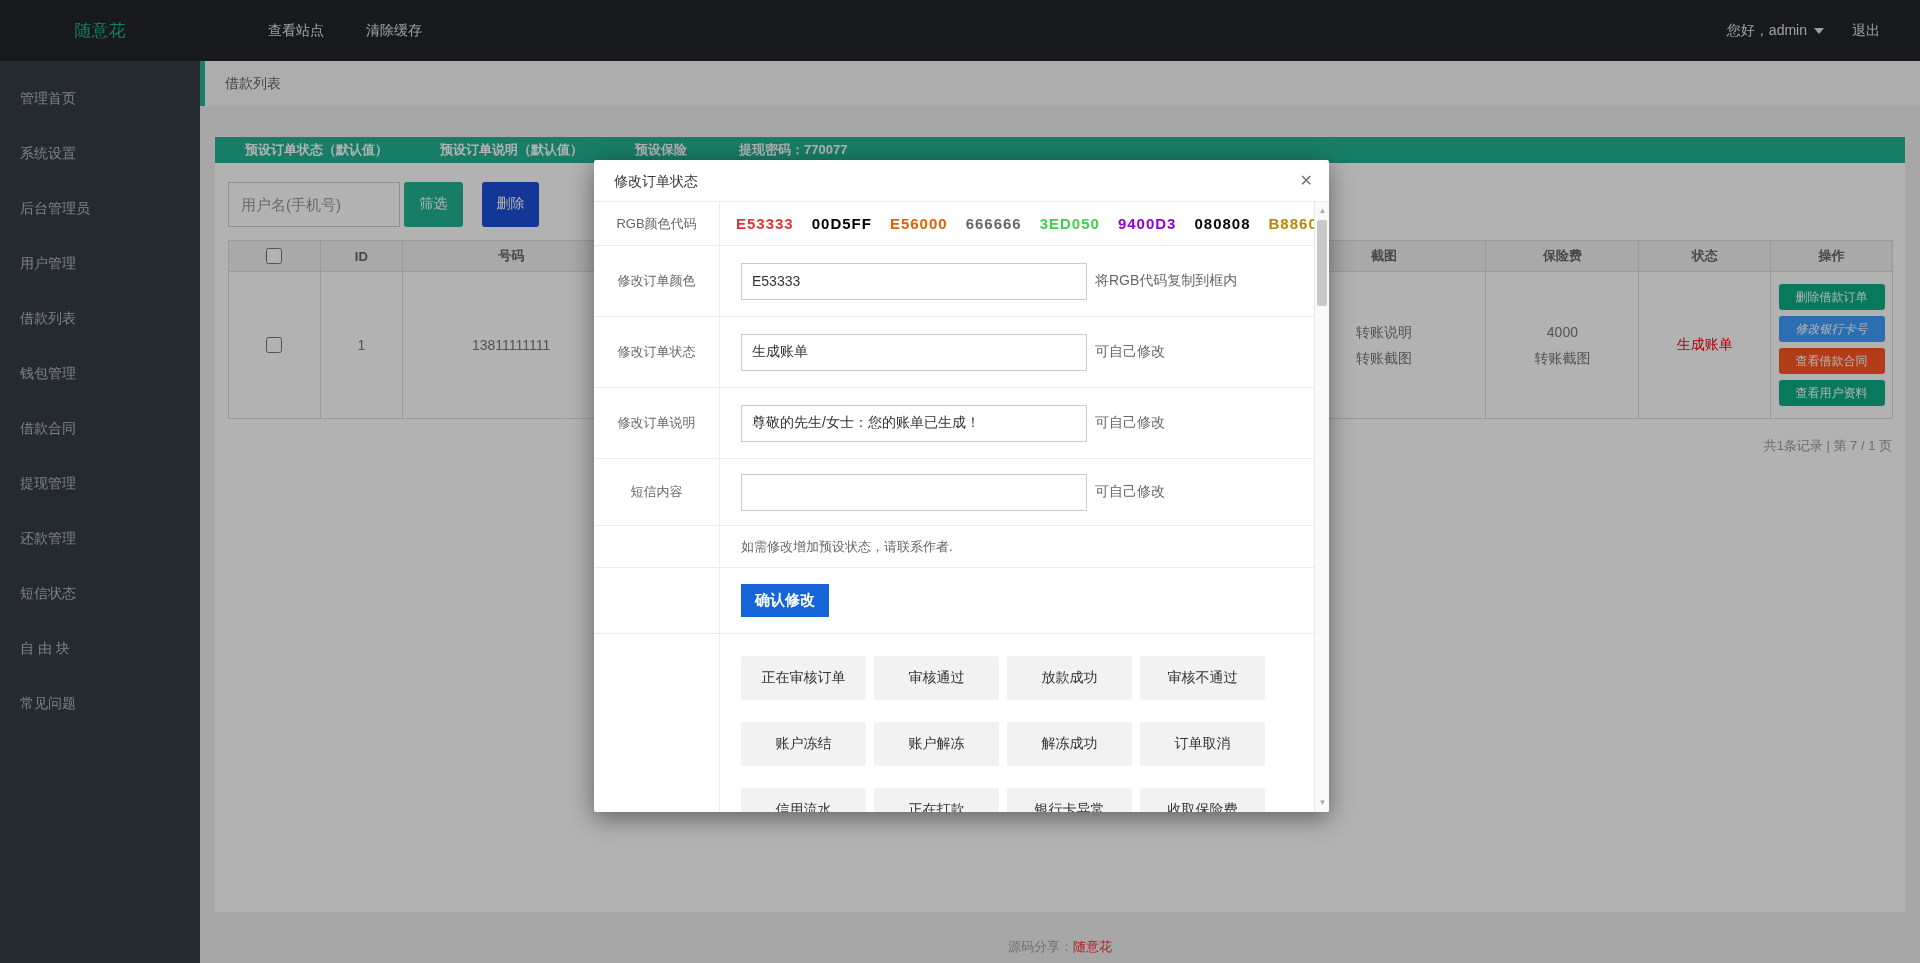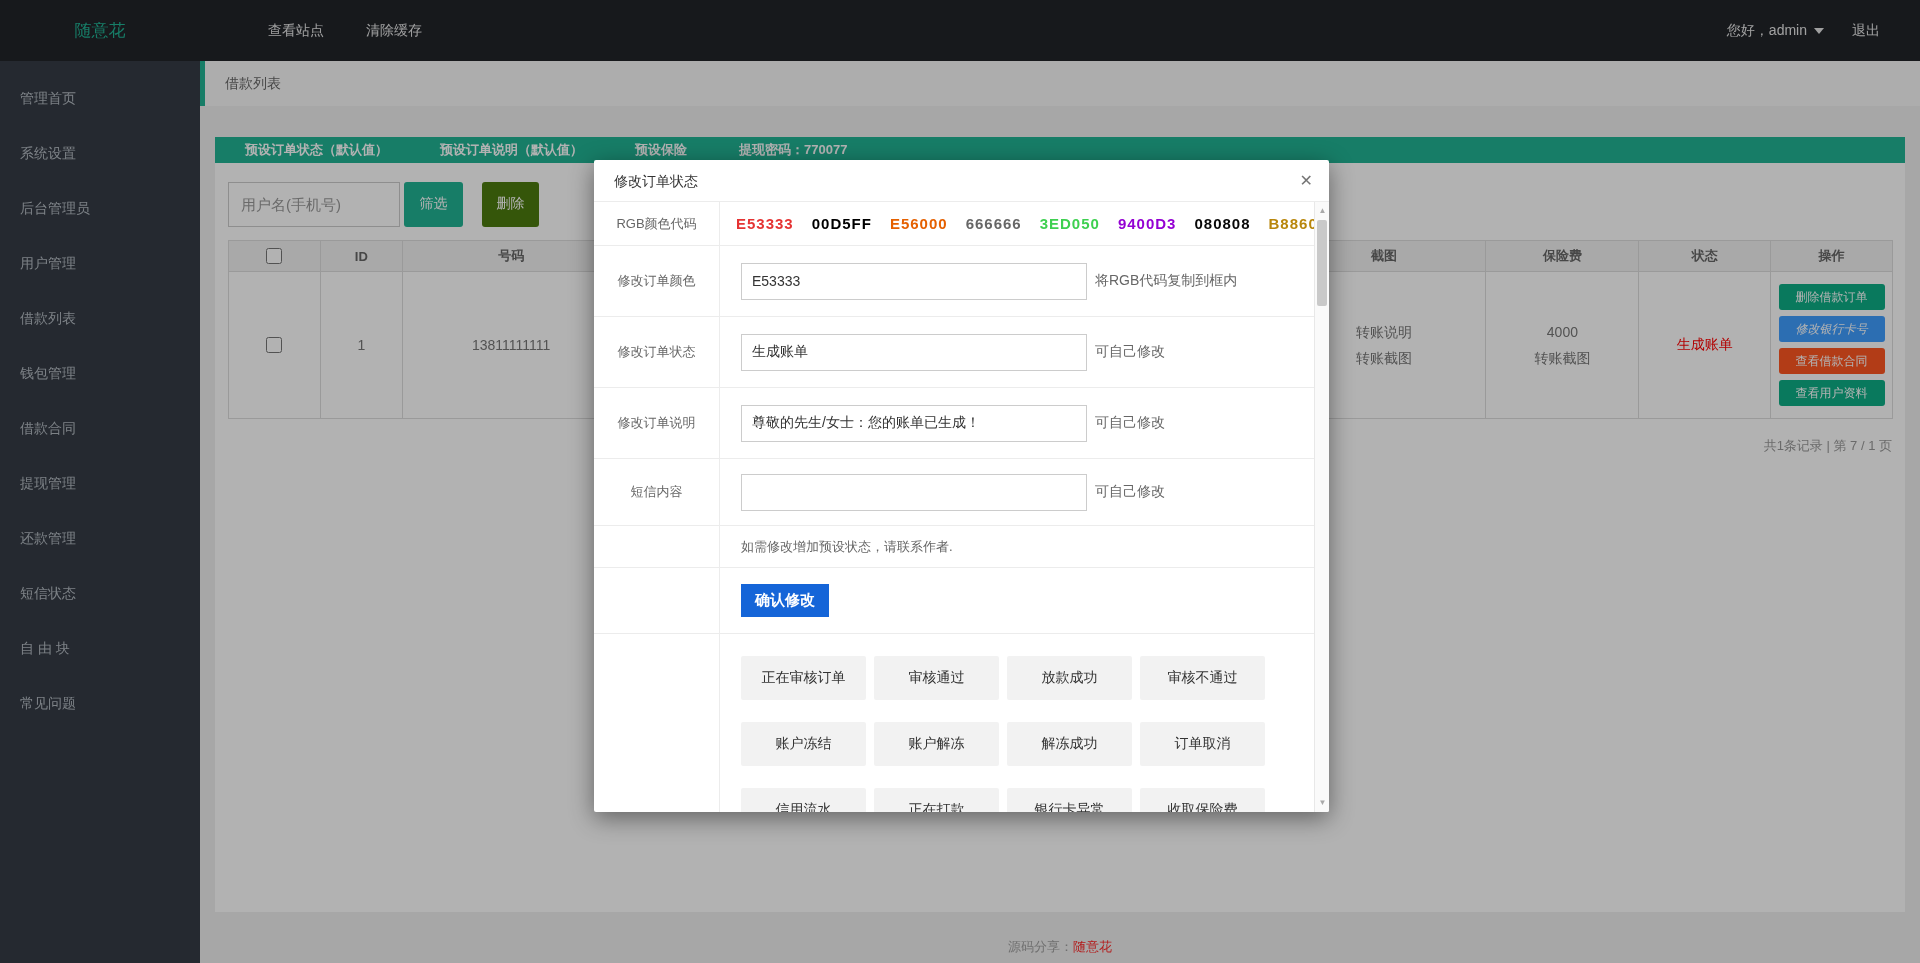--- a/index.html
+++ b/index.html
@@ -31,21 +31,21 @@
 
   .preset-bar { position:absolute; left:0; top:0; width:1690px; height:26px; background:#21b394;
                 display:flex; align-items:center; gap:52px; padding-left:30px; }
   .preset-bar-item { color:#fff; font-size:13px; font-weight:bold; cursor:pointer; white-space:nowrap; }
 
   .filter-row { position:absolute; left:13px; top:44px; height:46px; display:flex; align-items:center; }
   .search-input { width:172px; height:45px; border:1px solid #ccc; background:#fff; padding-left:12px; font-size:15px; color:#333;
                   font-family:"Liberation Sans","DejaVu Sans",sans-serif; }
   .search-input::placeholder { color:#999; }
   .btn-filter { margin-left:4px; width:59px; height:45px; background:#21b394; color:#fff; border:none; font-size:14px; border-radius:3px; cursor:pointer; }
-  .btn-delete { margin-left:19px; width:57px; height:45px; background:#4d7c0f; color:#fff; border:none; font-size:14px; border-radius:3px; cursor:pointer; }
+  .btn-delete { margin-left:19px; width:57px; height:45px; background:#1d4ed8; color:#fff; border:none; font-size:14px; border-radius:3px; cursor:pointer; }
 
   
   .table { position:absolute; left:13px; top:103px; width:1665px; border:1px solid #ddd; border-bottom:none; }
   .t-row { display:flex; }
   .t-head .t-cell { height:31px; background:#f2f2f2; font-weight:bold; color:#666; font-size:13px; }
   .t-body .t-cell { height:147px; background:#fff; color:#777; font-size:14px; }
   .t-cell { border-right:1px solid #ddd; border-bottom:1px solid #ddd; display:flex; flex-direction:column; justify-content:center; align-items:center; text-align:center; }
   .t-cell:last-child { border-right:none; }
   .c0{width:92px;} .c1{width:82px;} .c2{width:218px;} .c3{width:663px;} .c4{width:204px;} .c5{width:153px;} .c6{width:132px;} .c7{width:121px;}
   .row-check { width:16px; height:16px; cursor:pointer; }

